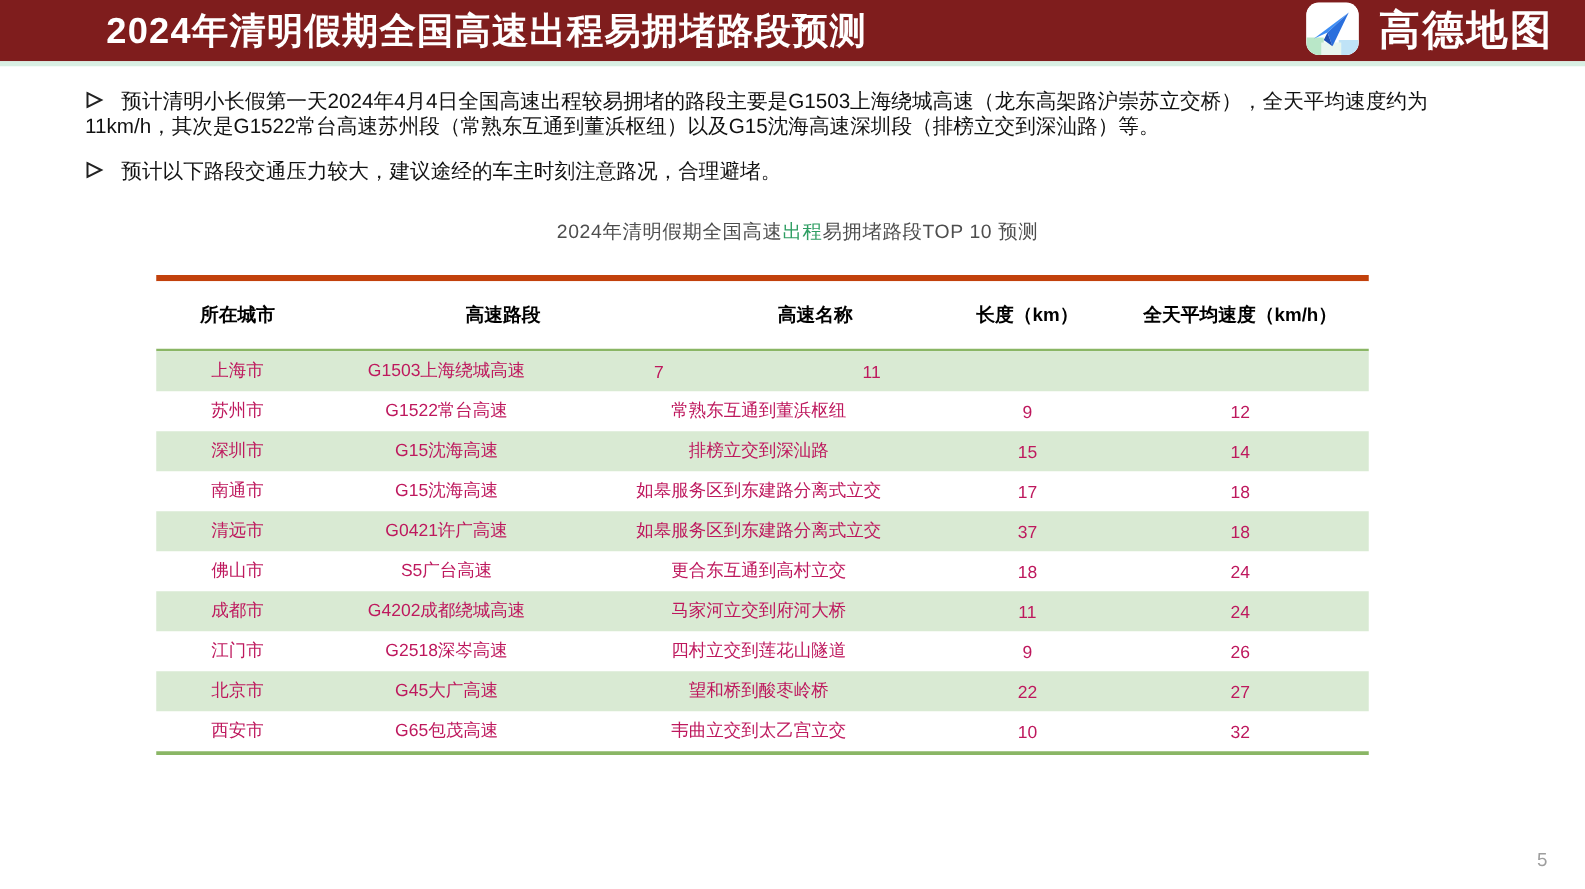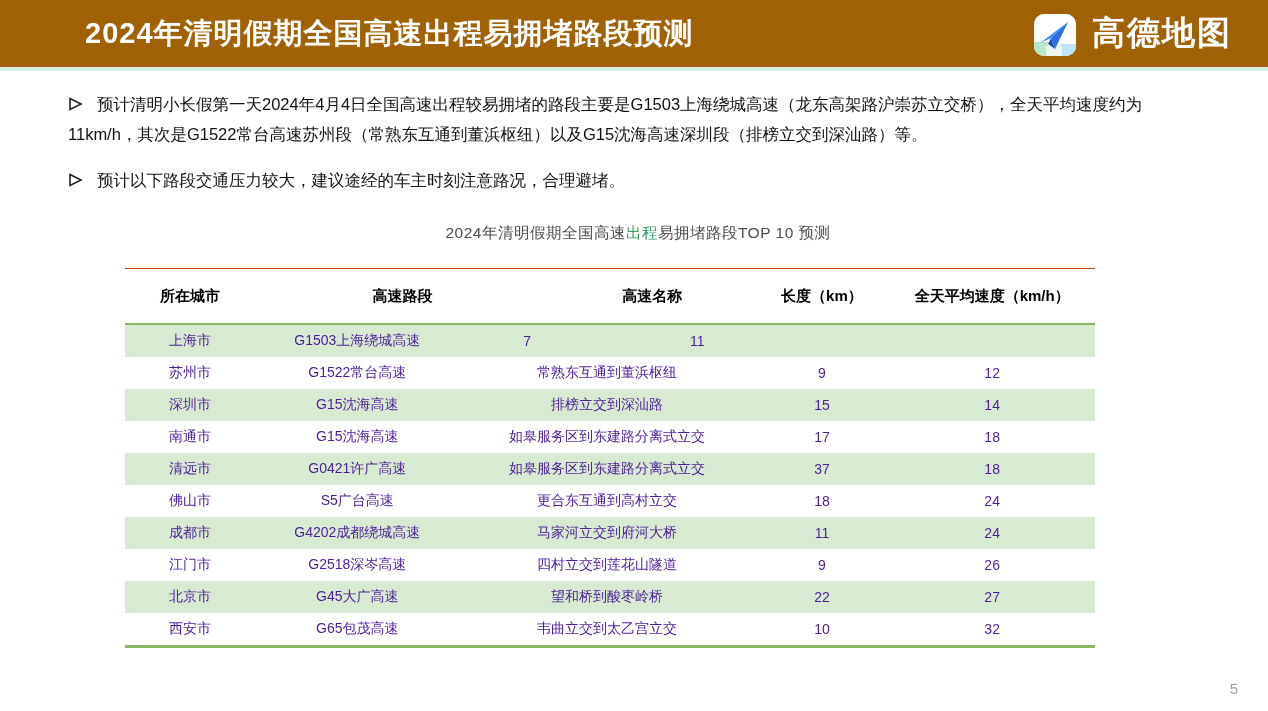--- a/index.html
+++ b/index.html
@@ -5,50 +5,50 @@
   * { margin:0; padding:0; box-sizing:border-box; }
   html,body { width:1268px; height:711px; }
   body {
     font-family:"Liberation Sans","DejaVu Sans",sans-serif;
     background:#ffffff; color:#1a1a1a; position:relative; overflow:hidden;
   }
   .slide { width:1268px; height:711px; position:relative; background:#fff; }
 
   
   .top-bar {
-    height:67px; background:#a16207; display:flex; align-items:center;
-    justify-content:space-between; padding:0 36px 0 85px;
+    height:49px; background:#7f1d1d; display:flex; align-items:center;
+    justify-content:space-between; padding:0 25px 0 85px;
   }
   .top-bar h1 { color:#ffffff; font-size:29px; font-weight:bold; letter-spacing:1px; }
   .accent-strip { height:4px; background:#d8efe3; }
 
-  .logo { display:flex; align-items:flex-end; gap:16px; }
+  .logo { display:flex; align-items:flex-start; gap:16px; }
   .logo-badge { width:42px; height:42px; border-radius:10px; background:#ffffff; overflow:hidden; display:block; }
   .brand-text { color:#ffffff; font-size:33px; font-weight:bold; letter-spacing:2px; }
 
   
   main { padding:18px 60px 0 68px; }
   .bullets { list-style:none; width:1140px; }
-  .bullet-item { font-size:16.5px; line-height:30px; color:#111; margin-bottom:16px; }
+  .bullet-item { font-size:16.5px; line-height:20px; color:#111; margin-bottom:16px; }
   .bullet-glyph { display:inline-block; margin-right:14px; position:relative; top:1px; }
 
   
   .table-title { text-align:center; margin-top:28px; font-size:15.5px; font-weight:normal; color:#4d4d4d; letter-spacing:0.5px; }
   .table-title .hl { color:#2f9e63; }
 
   
   .table-wrap {
     margin:24px 0 0 57px; width:970px;
-    border-top:1px solid #c2410c; border-bottom:3px solid #8ab665;
+    border-top:5px solid #c2410c; border-bottom:3px solid #8ab665;
   }
   .thead { display:flex; height:56px; align-items:center; border-bottom:2px solid #8ab665; background:#fff; }
   .hcell { font-weight:bold; font-size:15px; color:#000; text-align:center; }
   .trow { display:flex; height:32px; align-items:center; }
   .trow:nth-child(odd) { background:#d9ead3; }
-  .cell { font-size:14px; color:#4c1d95; text-align:center; }
+  .cell { font-size:14px; color:#be185d; text-align:center; }
   .c0 { width:13.4%; } .c1 { width:21.1%; } .c2 { width:30.4%; } .c3 { width:13.9%; } .c4 { width:21.2%; }
 
   .page-number { position:absolute; right:30px; bottom:14px; font-size:15px; color:#9e9e9e; }
 </style>
 </head>
 <body>
 
 <div class="slide">
 
   <header class="top-bar">

